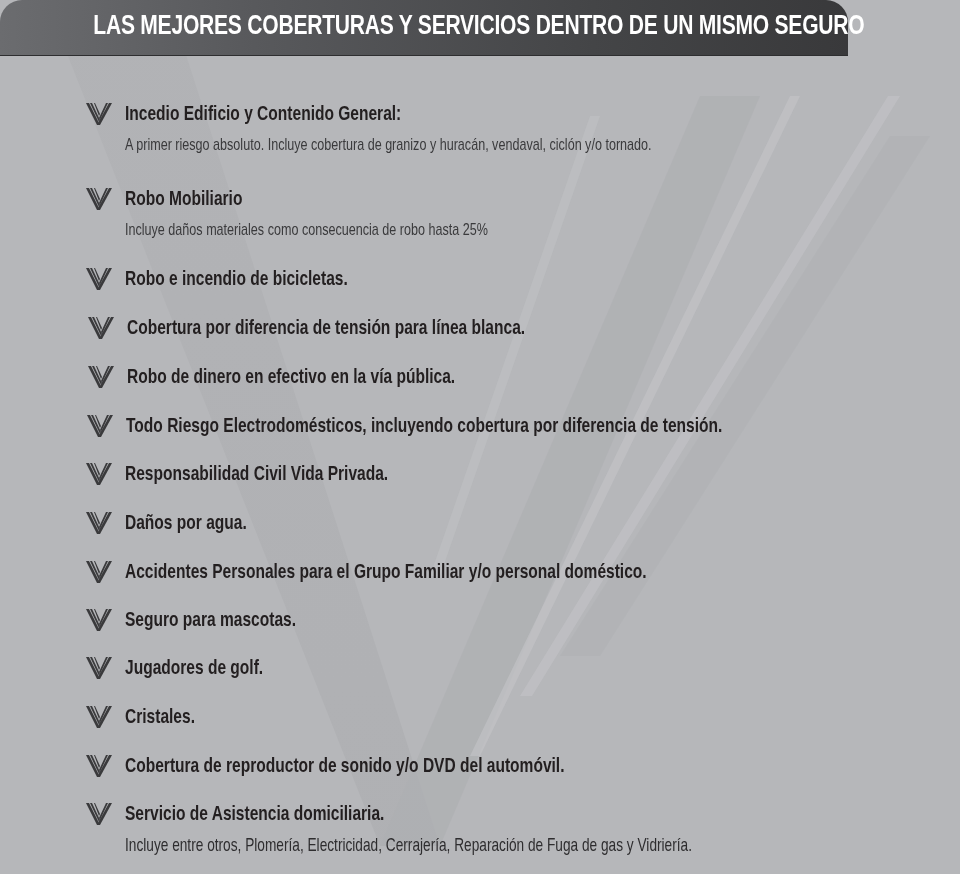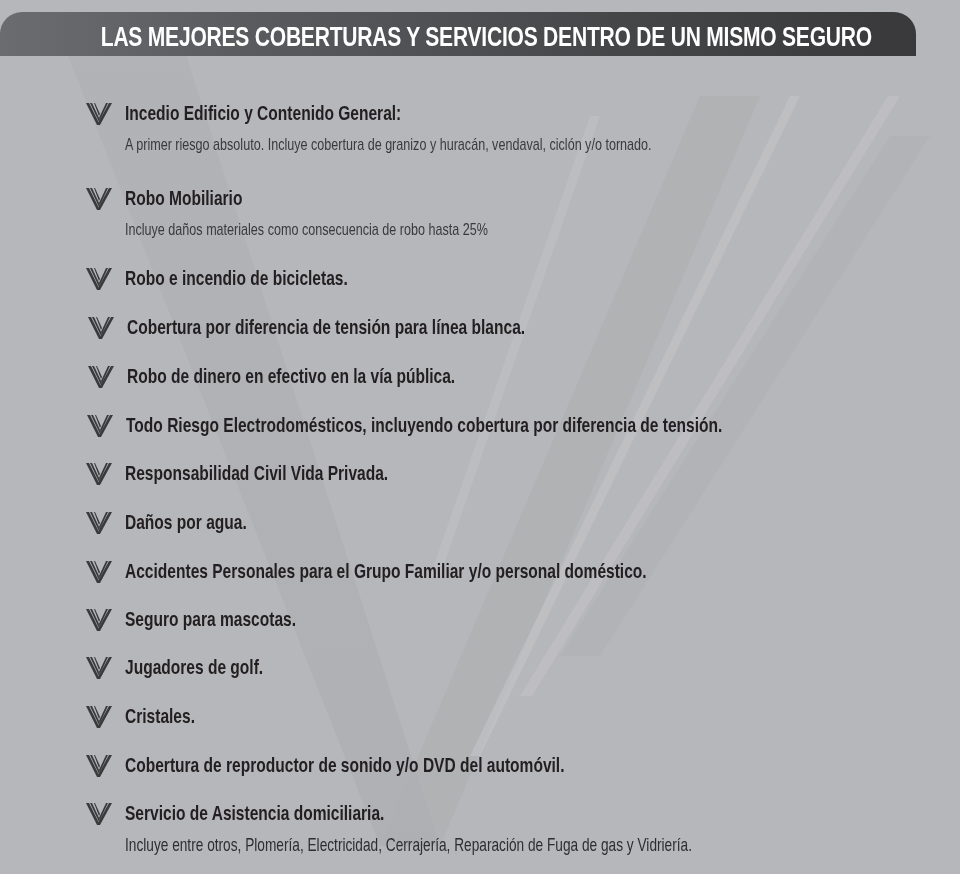--- a/index.html
+++ b/index.html
@@ -3,21 +3,21 @@
   <meta charset="utf-8">
   <style>
     html, body { margin: 0; padding: 0; }
     body {
       width: 960px; height: 874px; overflow: hidden;
       background: #b6b7ba;
       font-family: "Liberation Sans", sans-serif;
       position: relative;
     }
     .header {
-      position: absolute; left: 0; top: 12px; width: 916px; height: 56px;
+      position: absolute; left: 0; top: 0; width: 848px; height: 56px;
       background: linear-gradient(to right, #6b6c6f 0%, #58595c 30%, #444547 70%, #39393b 100%);
       border-radius: 22px 22px 0 0;
       border-bottom: 1px solid #2e2e30;
       box-sizing: border-box;
     }
     .header-title {
       position: absolute; left: 0; right: 0; top: 10px;
       text-align: center;
       color: #ffffff;
       font-family: "Liberation Sans", sans-serif;

